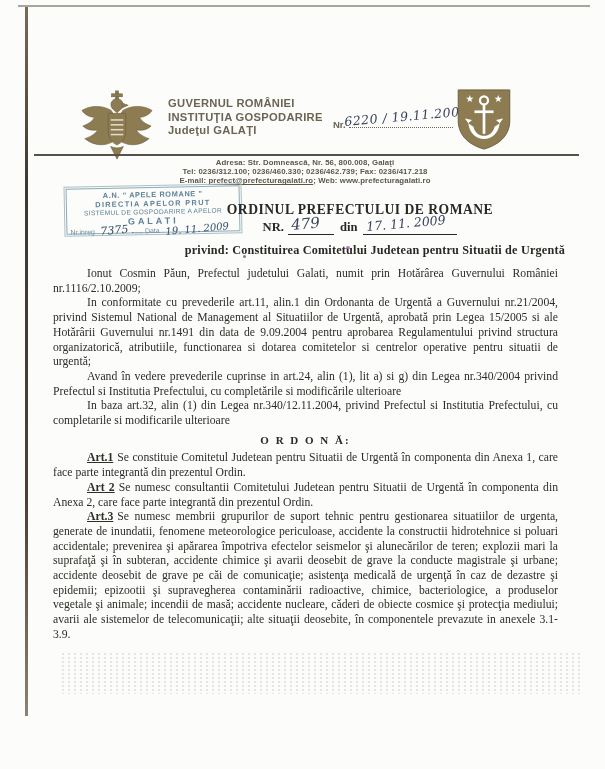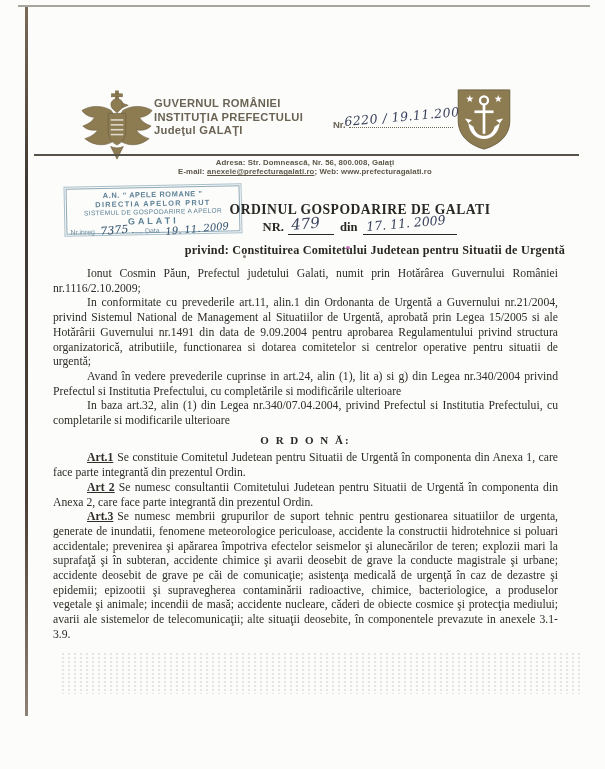--- a/index.html
+++ b/index.html
@@ -14,21 +14,21 @@
     background:linear-gradient(#7a6a58,#3e3831 25%,#4b4138 70%,#8d8275);}
   .noise{position:absolute;left:60px;top:652px;width:520px;height:42px;opacity:.17;
     background-image:radial-gradient(circle,#76756d 0.8px,transparent 1px);
     background-size:6px 4px;}
   .dot-magenta{position:absolute;left:346px;top:246px;width:4px;height:3px;border-radius:50%;background:#bd59ae;opacity:.85;}
   .dot-dark{position:absolute;left:243px;top:255px;width:3px;height:3px;border-radius:50%;background:#6b6257;opacity:.8;}
 
   
   .eagle{position:absolute;left:79px;top:89px;}
   .shield{position:absolute;left:456px;top:88px;}
-  .org{position:absolute;left:154px;top:97px;
+  .org{position:absolute;left:168px;top:97px;
     font-family:"Liberation Sans",sans-serif;font-weight:bold;
     font-size:11.2px;line-height:13.6px;color:#6b6455;letter-spacing:.3px;}
   .regno{position:absolute;left:333px;top:100px;width:122px;height:32px;}
   .regno-dots{position:absolute;left:16px;right:2px;bottom:4px;border-bottom:1.7px dotted #6b6455;}
   .regno-label{position:absolute;left:0;bottom:2px;font-family:"Liberation Sans",sans-serif;
     font-weight:bold;font-size:9.5px;color:#6b6455;}
   .hand{font-family:"DejaVu Serif",serif;font-style:italic;color:#39415c;}
   .regno-hand{position:absolute;left:12px;bottom:3px;font-size:12.5px;letter-spacing:.5px;
     transform:rotate(-5deg);transform-origin:left bottom;white-space:nowrap;}
 
@@ -101,21 +101,21 @@
     <g fill="#f5f2ea" opacity=".8">
       <rect x="32.5" y="30" width="13" height="1.6"></rect>
       <rect x="32.5" y="35" width="13" height="1.6"></rect>
       <rect x="32.5" y="40" width="13" height="1.6"></rect>
       <rect x="32.5" y="45" width="13" height="1.6"></rect>
     </g>
   </svg>
 
   <div class="org">
     <div>GUVERNUL ROMÂNIEI</div>
-    <div>INSTITUŢIA PREFECTULUI</div>
+    <div>INSTITUŢIA GOSPODARIRE</div>
     <div>Judeţul GALAŢI</div>
   </div>
 
   <div class="regno">
     <span class="regno-dots"></span>
     <span class="regno-label">Nr.</span>
     <span class="hand regno-hand">6220 / 19.11.2009</span>
   </div>
 
   <svg class="shield" width="56" height="63" viewBox="0 0 58 66">
@@ -127,51 +127,52 @@
     <rect x="19" y="23.5" width="20" height="2.8" fill="#ffffff"></rect>
     <path d="M12.5 37 c1.5 11 8.5 16.5 16.5 16.5 c8 0 15 -5.5 16.5 -16.5 l-5.5 3.5 c-1.5 6.5 -5.5 9.5 -11 9.5 c-5.5 0 -9.5 -3 -11 -9.5 z" fill="#ffffff"></path>
     <path d="M12.5 37 l-3.5 -5 7.5 1.5 z" fill="#ffffff"></path>
     <path d="M45.5 37 l3.5 -5 -7.5 1.5 z" fill="#ffffff"></path>
   </svg>
 
   <div class="rule"></div>
 
   <div class="address">
     <div>Adresa: Str. Domnească, Nr. 56, 800.008, Galaţi</div>
+    <div>Tel:  0236/312.100; 0236/460.330; 0236/462.739; Fax: 0236/417.218</div>
     <div>
       <span>E-mail:</span>
-      <span class="u">anexele@prefecturagalati.ro</span><span>; Web:</span>
+      <span class="u">prefect@prefecturagalati.ro</span><span>; Web:</span>
       <span>www.prefecturagalati.ro</span>
     </div>
   </div>
 
   <div class="stamp">
     <div class="stamp-l1">A.N.  " APELE ROMANE "</div>
     <div class="stamp-l2">DIRECTIA   APELOR    PRUT</div>
     <div class="stamp-l3">SISTEMUL DE GOSPODARIRE A APELOR</div>
     <div class="stamp-l4">GALATI</div>
     <div class="stamp-reg">
       <span>Nr.inreg</span>
       <span class="stamp-hand num">7375</span><span class="stamp-dots"></span>
       <span>Data</span>
       <span class="stamp-hand date">19. 11. 2009</span>
     </div>
   </div>
 
-  <div class="title-main">ORDINUL GOSPODARIRE DE GALATI</div>
+  <div class="title-main">ORDINUL PREFECTULUI DE ROMANE</div>
   <div class="title-nr">
     <span>NR.</span><span class="slot nr"><span class="hand">479</span></span><span>din</span><span class="slot date"><span class="hand">17. 11. 2009</span></span>
   </div>
   <div class="subject">privind: Constituirea Comitetului Judetean pentru Situatii de Urgentă</div>
 
   <div class="body">
     <p class="para">Ionut Cosmin Păun, Prefectul judetului Galati, numit prin Hotărârea Guvernului României nr.1116/2.10.2009;</p>
     <p class="para">In conformitate cu prevederile art.11, alin.1 din Ordonanta de Urgentă a Guvernului nr.21/2004, privind Sistemul National de Management al Situatiilor de Urgentă, aprobată prin Legea 15/2005 si ale Hotărârii Guvernului nr.1491 din data de 9.09.2004 pentru aprobarea Regulamentului privind structura organizatorică, atributiile, functionarea si dotarea comitetelor si centrelor operative pentru situatii de urgentă;</p>
     <p class="para">Avand în vedere prevederile cuprinse in art.24, alin (1), lit a) si g) din Legea nr.340/2004 privind Prefectul si Institutia Prefectului, cu completările si modificările ulterioare</p>
-    <p class="para">In baza art.32, alin (1) din Legea nr.340/07.04.2004, privind Prefectul si Institutia Prefectului, cu completarile si modificarile ulterioare</p>
+    <p class="para">In baza art.32, alin (1) din Legea nr.340/12.11.2004, privind Prefectul si Institutia Prefectului, cu completarile si modificarile ulterioare</p>
     <p class="ordona">O R D O N Ă:</p>
     <p class="para"><span class="art-label">Art.1</span><span>Se constituie Comitetul Judetean pentru Situatii de Urgentă în componenta din Anexa 1, care face parte integrantă din prezentul Ordin.</span></p>
     <p class="para"><span class="art-label">Art 2</span><span>Se numesc consultantii Comitetului Judetean pentru Situatii de Urgentă în componenta din Anexa 2, care face parte integrantă din prezentul Ordin.</span></p>
     <p class="para"><span class="art-label">Art.3</span><span>Se numesc membrii grupurilor de suport tehnic pentru gestionarea situatiilor de urgenta, generate de inundatii, fenomene meteorologice periculoase, accidente la constructii hidrotehnice si poluari accidentale; prevenirea şi apărarea împotriva efectelor seismelor şi alunecărilor de teren; explozii mari la suprafaţă şi în subteran, accidente chimice şi avarii deosebit de grave la conducte magistrale şi urbane; accidente deosebit de grave pe căi de comunicaţie; asistenţa medicală de urgenţă în caz de dezastre şi epidemii; epizootii şi supravegherea contaminării radioactive, chimice, bacteriologice, a produselor vegetale şi animale; incendii de masă; accidente nucleare, căderi de obiecte cosmice şi protecţia mediului; avarii ale sistemelor de telecomunicaţii; alte situaţii deosebite, în componentele prevazute in anexele 3.1- 3.9.</span></p>
   </div>
 
   <div class="noise"></div>
   <div class="dot-magenta"></div>
   <div class="dot-dark"></div>
 

